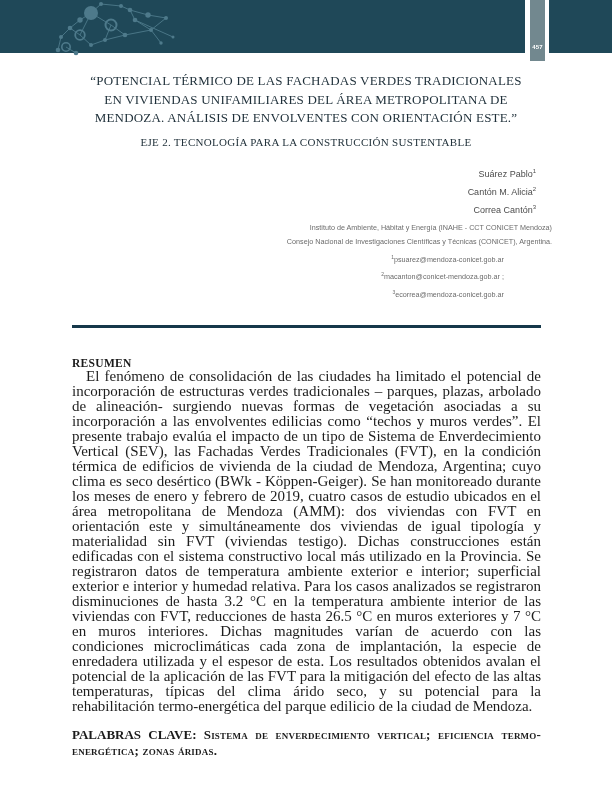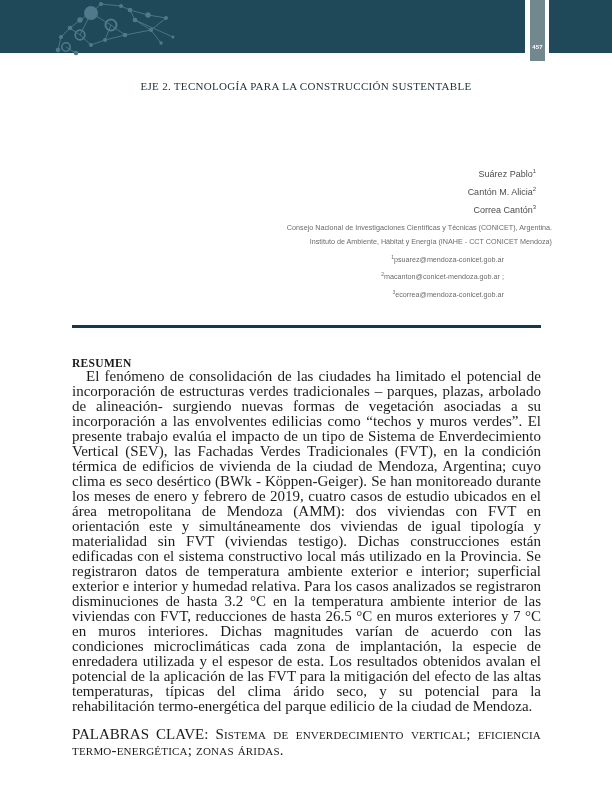--- a/index.html
+++ b/index.html
@@ -51,22 +51,22 @@
   .resumen-heading {
     position:absolute; left:72px; top:357px; font-size:11.5px; font-weight:bold;
     color:#1b1b1b; letter-spacing:0.3px; margin:0;
   }
   .abstract-block { position:absolute; left:72px; top:369px; width:469px; }
   .abstract-text {
     margin:0; font-size:15px; line-height:15px; color:#1d1d1d;
     text-align:justify; text-indent:14px;
   }
   .keywords {
-    margin:13px 0 0 0; font-size:15px; line-height:15.5px; color:#1b1b1b;
-    font-weight:normal; text-align:justify;
+    margin:13px 0 0 0; font-size:13px; line-height:15.5px; color:#1b1b1b;
+    font-weight:bold; text-align:justify;
   }
   .keywords .kw-text { font-variant:small-caps; letter-spacing:0.2px; }
 </style>
 </head>
 <body>
 
 <div class="page">
 
   <div class="band-main">
     <svg class="network" width="130" height="56" viewBox="0 0 130 56">
@@ -122,32 +122,33 @@
         <circle cx="18" cy="47" r="4.2" stroke-width="1.6"></circle>
       </g>
     </svg>
   </div>
   <div class="page-tab">
     <span>457</span>
   </div>
   <div class="band-right"></div>
 
   <div class="title-block">
+    <h1 class="title">“POTENCIAL TÉRMICO DE LAS FACHADAS VERDES TRADICIONALES EN VIVIENDAS UNIFAMILIARES DEL ÁREA METROPOLITANA DE MENDOZA. ANÁLISIS DE ENVOLVENTES CON ORIENTACIÓN ESTE.”</h1>
     <h2 class="subtitle">EJE 2. TECNOLOGÍA PARA LA CONSTRUCCIÓN SUSTENTABLE</h2>
   </div>
 
   <div class="authors">
     <div><span>Suárez Pablo</span><sup>1</sup></div>
     <div><span>Cantón M. Alicia</span><sup>2</sup></div>
     <div><span>Correa Cantón</span><sup>3</sup></div>
   </div>
 
   <div class="affiliation">
+    <div>Instituto de Ambiente, Hábitat y Energía (INAHE - CCT CONICET Mendoza)</div>
     <div>Consejo Nacional de Investigaciones Científicas y Técnicas (CONICET), Argentina.</div>
-    <div>Instituto de Ambiente, Hábitat y Energía (INAHE - CCT CONICET Mendoza)</div>
     <div class="email-line"><sup>1</sup><span>psuarez@mendoza-conicet.gob.ar</span></div>
     <div class="email-line"><sup>2</sup><span>macanton@conicet-mendoza.gob.ar ;</span></div>
     <div class="email-line"><sup>3</sup><span>ecorrea@mendoza-conicet.gob.ar</span></div>
   </div>
 
   <div class="rule"></div>
 
   <h3 class="resumen-heading">RESUMEN</h3>
   <div class="abstract-block">
     <p class="abstract-text">El fenómeno de consolidación de las ciudades ha limitado el potencial de incorporación de estructuras verdes tradicionales – parques, plazas, arbolado de alineación- surgiendo nuevas formas de vegetación asociadas a su incorporación a las envolventes edilicias como “techos y muros verdes”. El presente trabajo evalúa el impacto de un tipo de Sistema de Enverdecimiento Vertical (SEV), las Fachadas Verdes Tradicionales (FVT), en la condición térmica de edificios de vivienda de la ciudad de Mendoza, Argentina; cuyo clima es seco desértico (BWk - Köppen-Geiger). Se han monitoreado durante los meses de enero y febrero de 2019, cuatro casos de estudio ubicados en el área metropolitana de Mendoza (AMM): dos viviendas con FVT en orientación este y simultáneamente dos viviendas de igual tipología y materialidad sin FVT (viviendas testigo). Dichas construcciones están edificadas con el sistema constructivo local más utilizado en la Provincia. Se registraron datos de temperatura ambiente exterior e interior; superficial exterior e interior y humedad relativa. Para los casos analizados se registraron disminuciones de hasta 3.2 °C en la temperatura ambiente interior de las viviendas con FVT, reducciones de hasta 26.5 °C en muros exteriores y 7 °C en muros interiores. Dichas magnitudes varían de acuerdo con las condiciones microclimáticas cada zona de implantación, la especie de enredadera utilizada y el espesor de esta. Los resultados obtenidos avalan el potencial de la aplicación de las FVT para la mitigación del efecto de las altas temperaturas, típicas del clima árido seco, y su potencial para la rehabilitación termo-energética del parque edilicio de la ciudad de Mendoza.</p>

